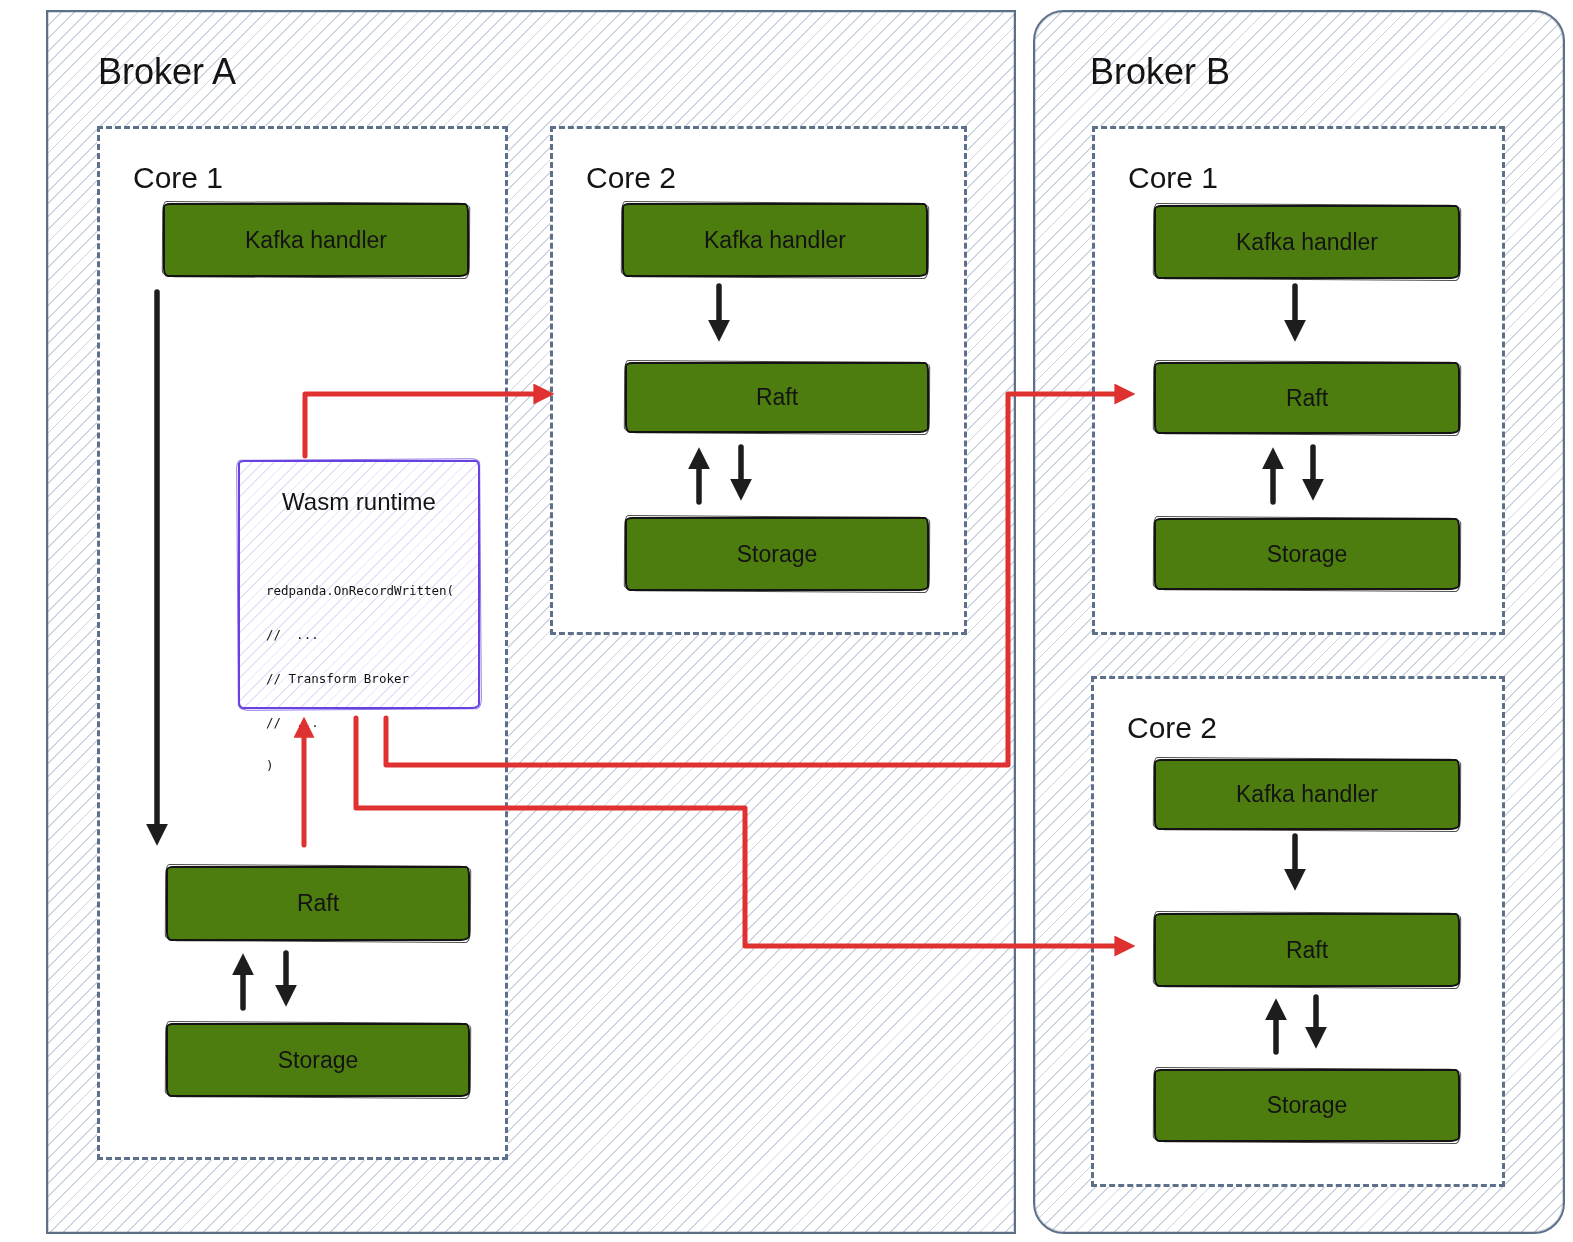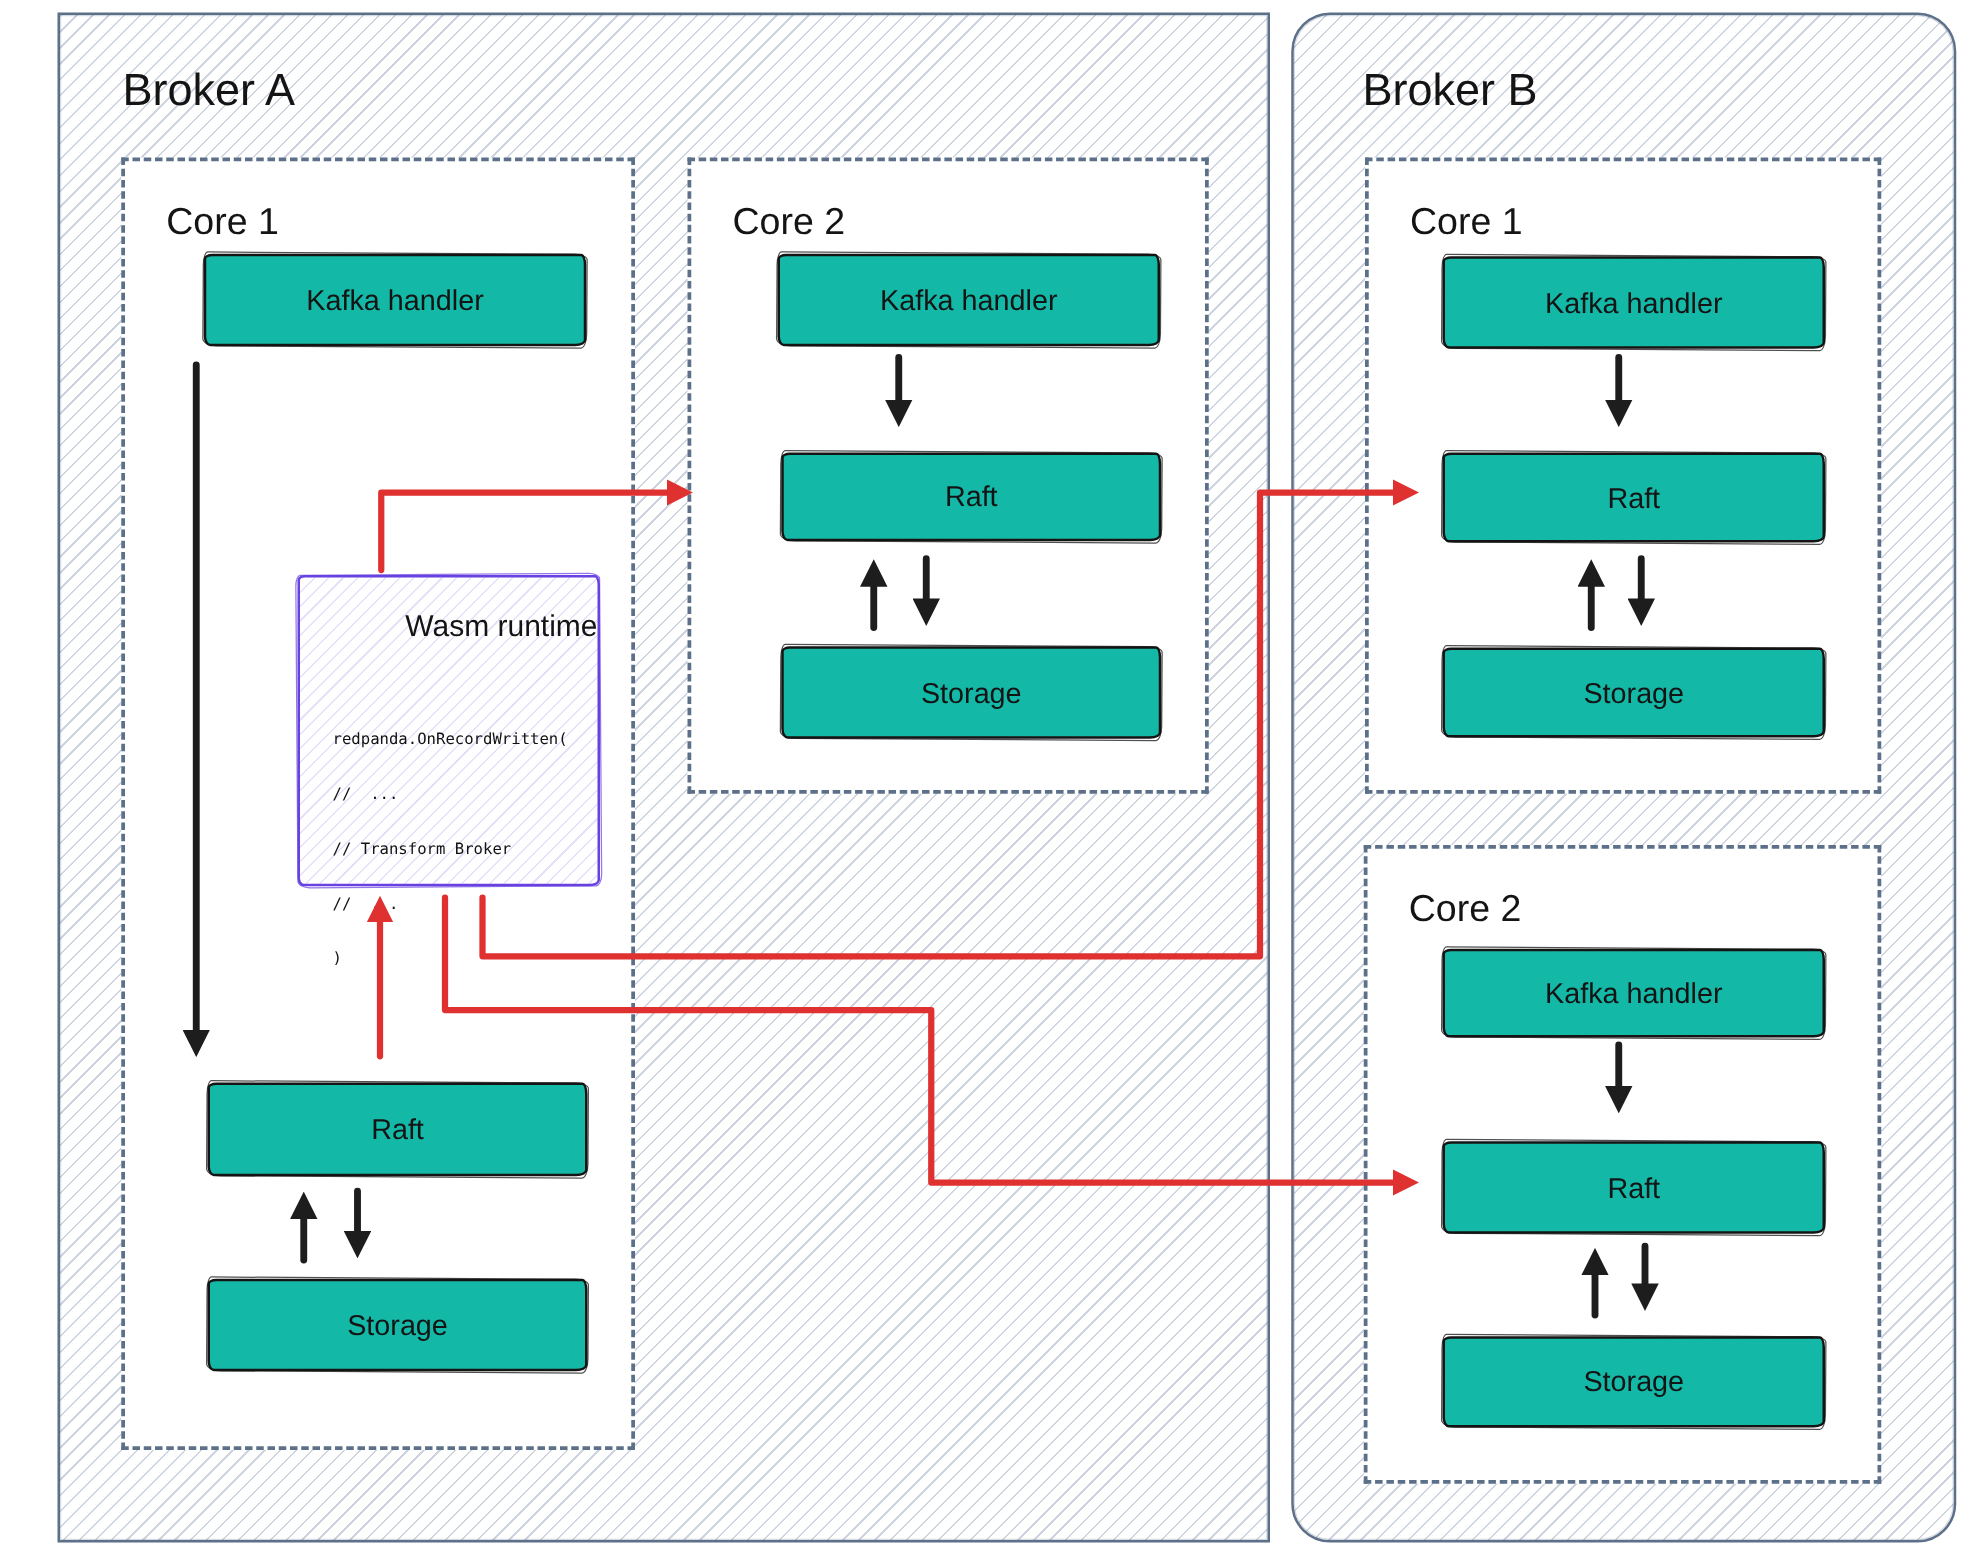--- a/index.html
+++ b/index.html
@@ -20,21 +20,21 @@
   #broker-b .broker-title{left:55px;top:40px;}
   
   .core{position:absolute;background:#ffffff;border:3px dashed #5d7089;}
   #core-a1{left:49px;top:114px;width:405px;height:1028px;}
   #core-a2{left:502px;top:114px;width:411px;height:503px;}
   #core-b1{left:57px;top:114px;width:407px;height:503px;}
   #core-b2{left:56px;top:664px;width:408px;height:505px;}
   .core-label{position:absolute;left:33px;top:32px;font-size:30px;color:#141414;}
   
   .sbox{
-    position:absolute;background:#14b8a6;border:2.6px solid #141414;
+    position:absolute;background:#4d7c0f;border:2.6px solid #141414;
     border-radius:7px 4px 9px 5px / 4px 9px 5px 8px;
     display:flex;align-items:center;justify-content:center;
     font-size:23px;color:#141414;
   }
   .sbox::after{
     content:"";position:absolute;inset:-3px;pointer-events:none;
     border:1.6px solid rgba(20,20,20,.75);
     border-radius:4px 11px 5px 12px / 11px 5px 12px 6px;
     transform:rotate(.35deg);
   }
@@ -47,21 +47,21 @@
     position:absolute;left:138px;top:331px;width:238px;height:245px;background-color:#ffffff;
     border:2.6px solid #6742e0;border-radius:6px 4px 8px 5px / 4px 8px 5px 7px;
     background-image:repeating-linear-gradient(135deg, rgba(103,66,224,.16) 0px, rgba(103,66,224,.16) 1.2px, transparent 1.2px, transparent 8px);
   }
   #wasm-box::after{
     content:"";position:absolute;inset:-3px;pointer-events:none;
     border:1.6px solid rgba(103,66,224,.72);
     border-radius:4px 9px 5px 10px / 9px 5px 10px 6px;
     transform:rotate(-.4deg);
   }
-  .wasm-title{display:block;text-align:right;margin-top:26px;font-size:24px;color:#141414;}
+  .wasm-title{display:block;text-align:center;margin-top:26px;font-size:24px;color:#141414;}
   .wasm-code{
     position:absolute;left:26px;top:93px;
     font-family:"DejaVu Sans Mono", monospace;font-weight:normal;
     font-size:12.5px;line-height:14.6px;white-space:pre;color:#111111;
   }
   
   #box-kafka-a2{left:69px;top:74px;width:302px;height:70px;}
   #box-raft-a2{left:72px;top:233px;width:300px;height:67px;}
   #box-storage-a2{left:72px;top:388px;width:300px;height:70px;}
   

